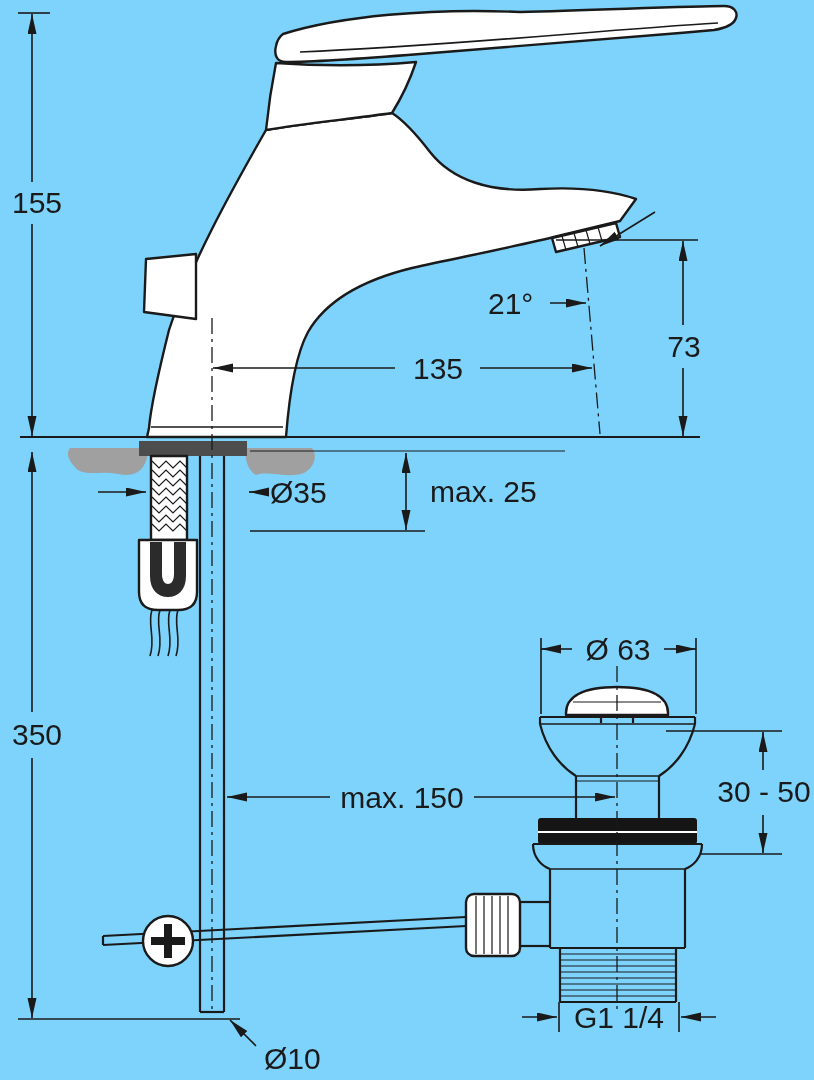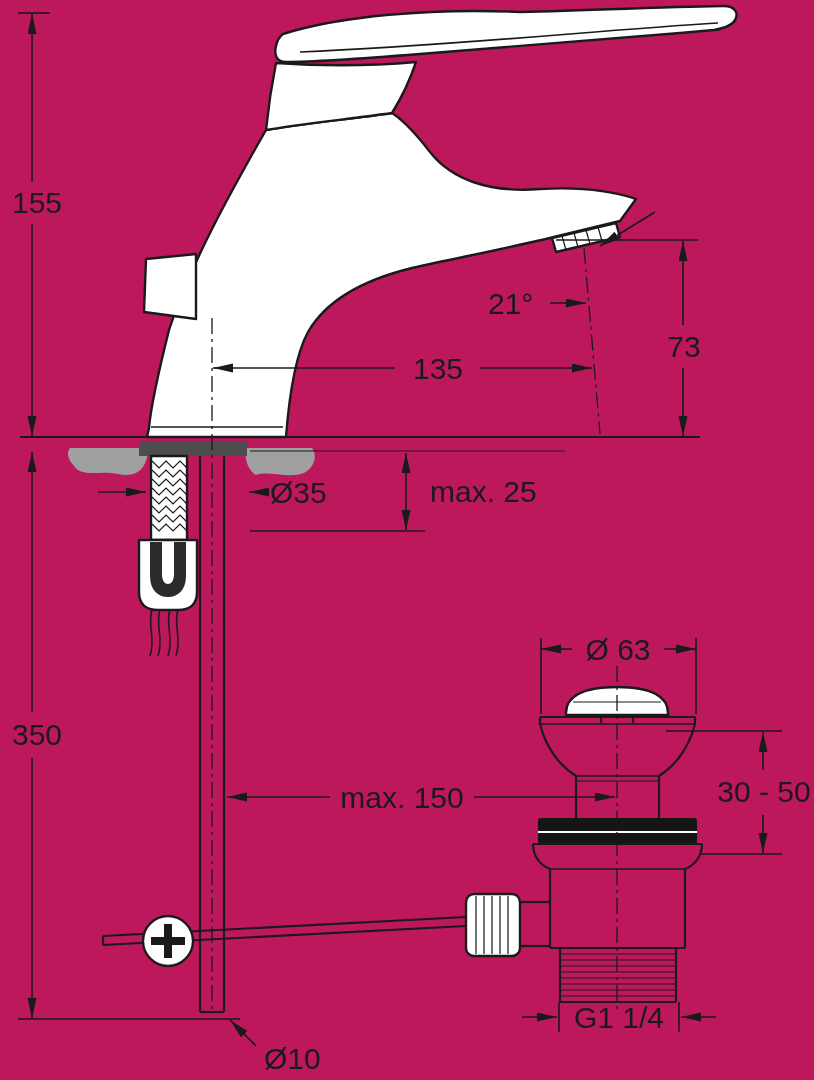--- a/index.html
+++ b/index.html
@@ -1,16 +1,16 @@
 <!DOCTYPE html>
 <html><head>
 <meta charset="utf-8">
 <style>
   html,body{margin:0;padding:0;background:#ffffff;}
-  #canvas{position:relative;width:814px;height:1080px;background:#be185d;overflow:hidden;}
+  #canvas{position:relative;width:814px;height:1080px;background:#7dd3fc;overflow:hidden;}
   svg{display:block;}
   .ol  {fill:#ffffff;stroke:#1a1a1a;stroke-width:2.4;stroke-linejoin:round;}
   .ln  {stroke:#1a1a1a;stroke-width:2.2;fill:none;stroke-linecap:butt;}
   .md  {stroke:#1a1a1a;stroke-width:1.6;fill:none;}
   .thin{stroke:#1a1a1a;stroke-width:1.2;fill:none;}
   .dim {stroke:#1a1a1a;stroke-width:1.6;fill:none;}
   .cl  {stroke:#1a1a1a;stroke-width:1.3;fill:none;stroke-dasharray:16 5 3 5;}
   .txt {font-family:"Liberation Sans",sans-serif;font-size:30px;fill:#1a1a1a;}
   .gray{fill:#a0a0a0;stroke:none;}
   .seal{fill:#4d4d4d;stroke:none;}

